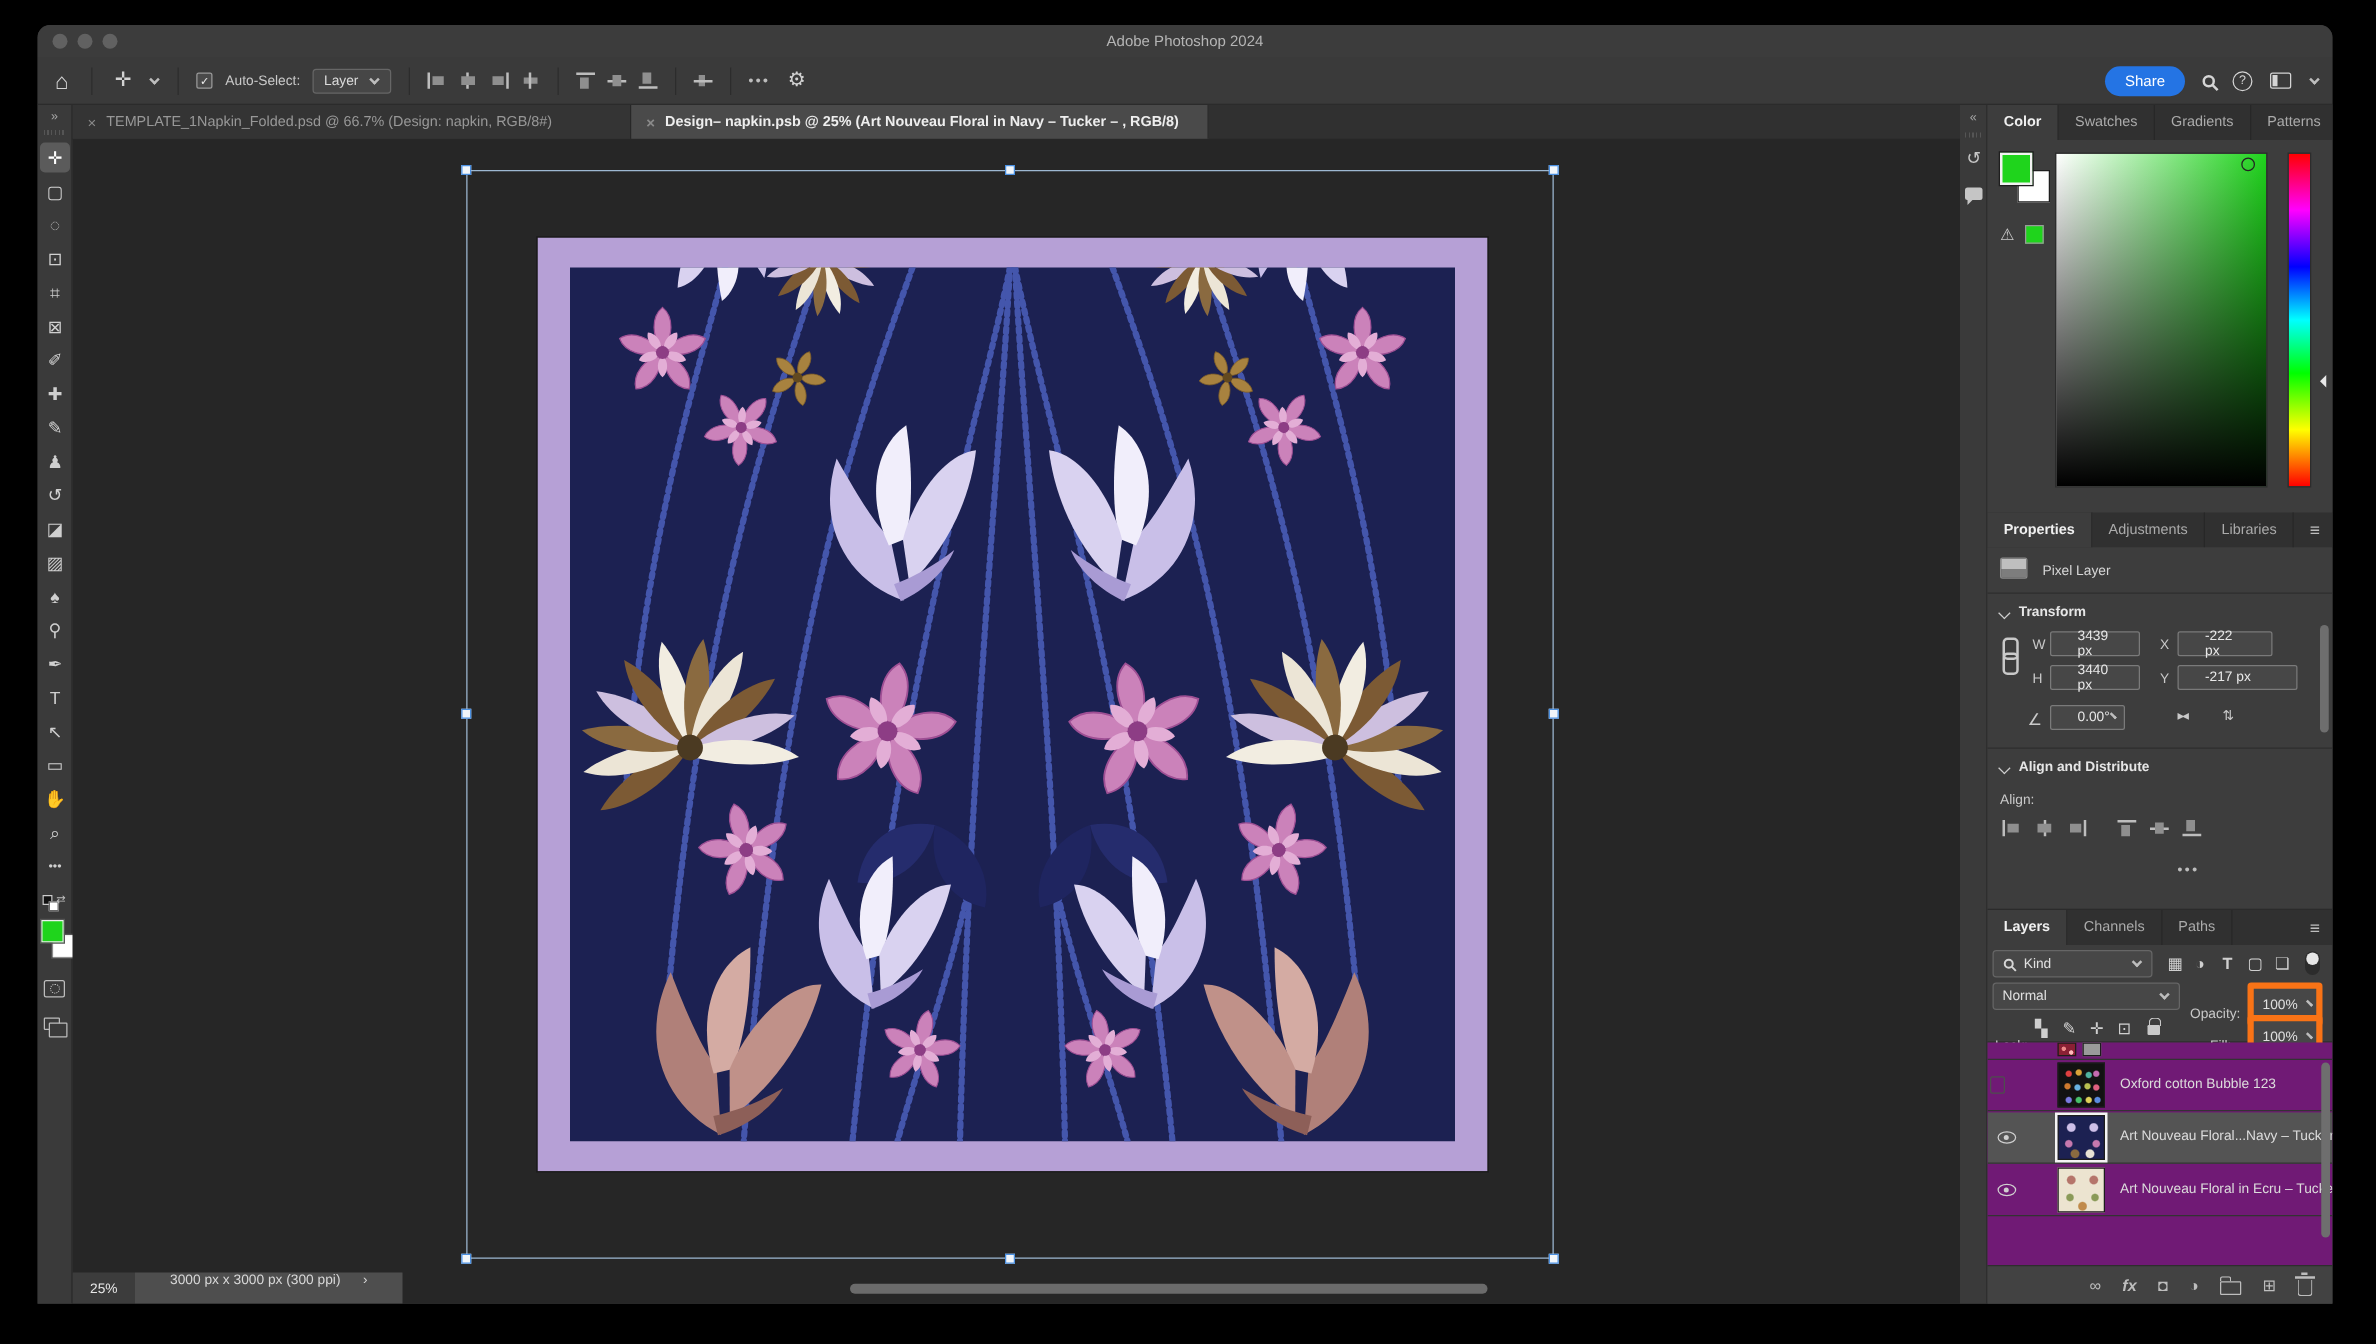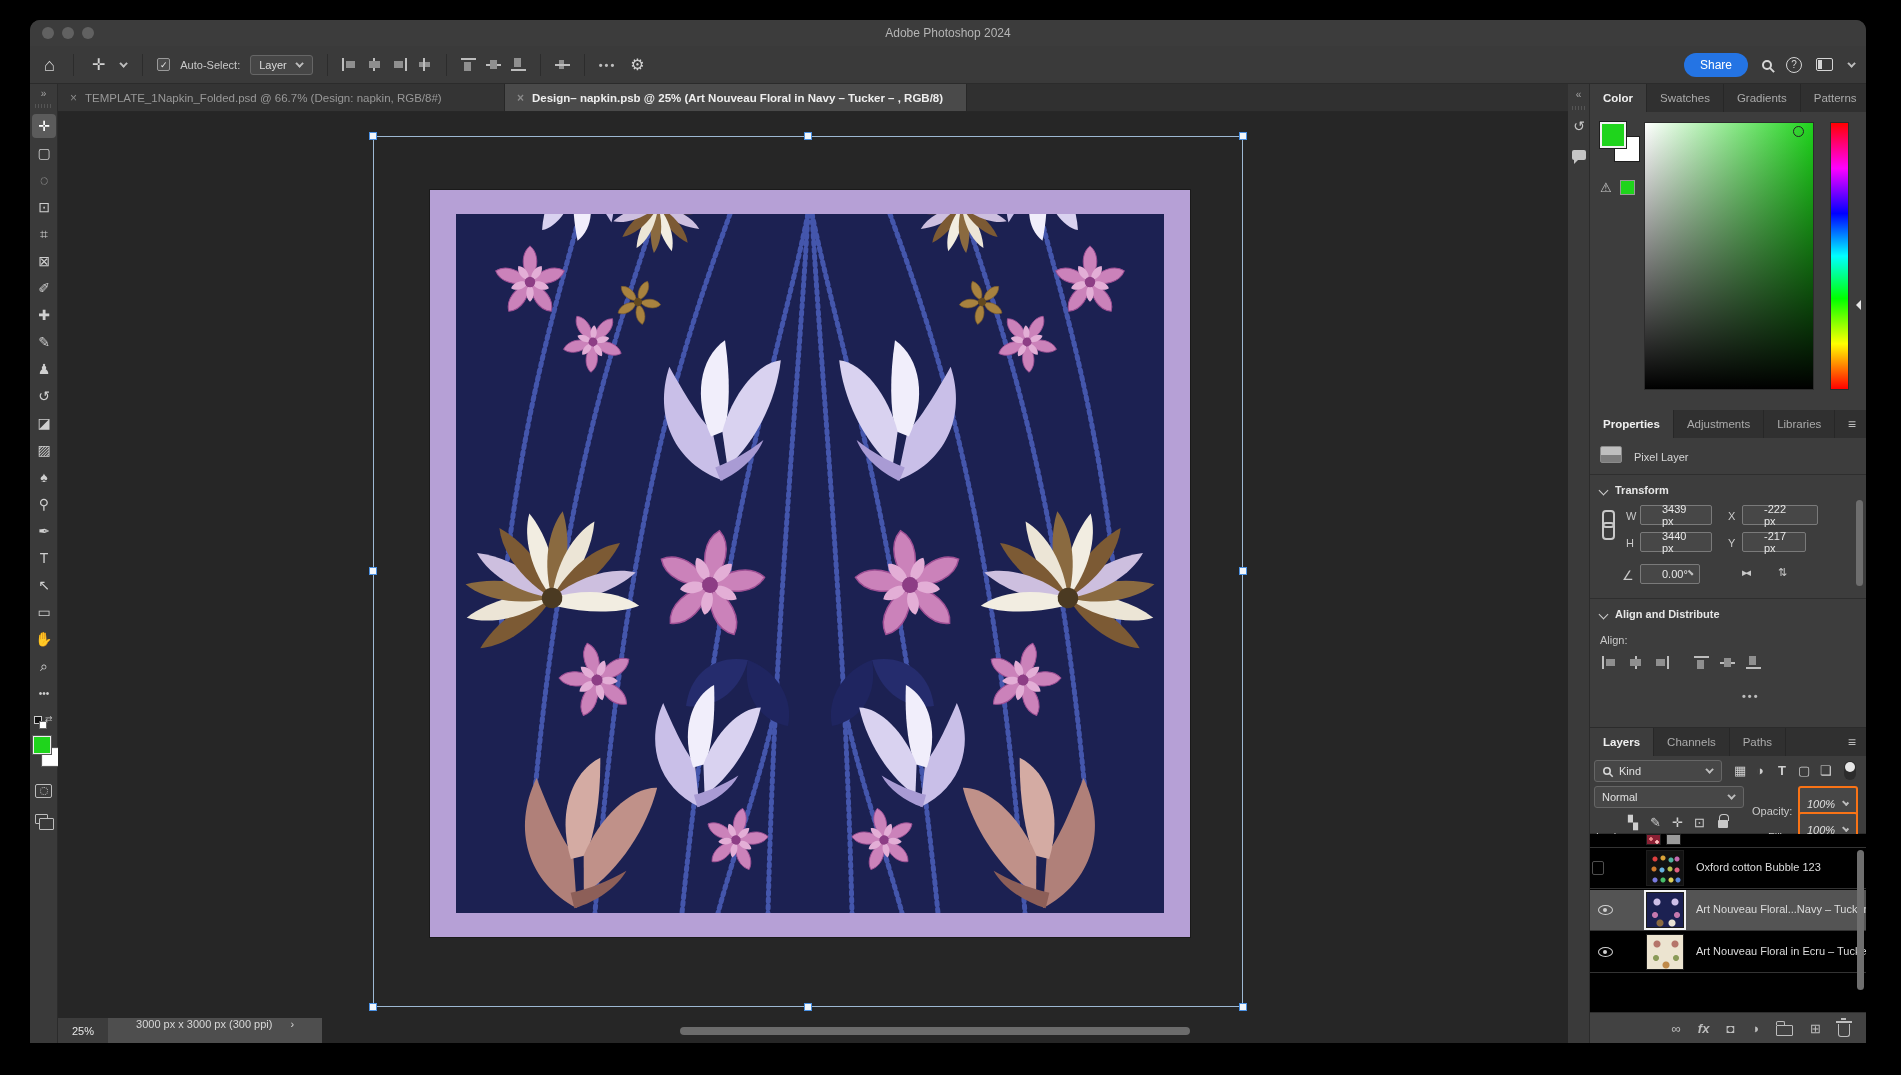--- a/index.html
+++ b/index.html
@@ -118,27 +118,27 @@
   .dots3{letter-spacing:2px;color:#bdbdbd;font-weight:bold;}
   
   .lheader{height:78px;position:relative;flex:none;background:#3d3d3d;border-bottom:1px solid #2e2e2e;}
   .krow{position:absolute;left:4px;top:4px;height:22px;width:128px;background:#474747;border:1px solid #666;
     border-radius:3px;display:flex;align-items:center;gap:7px;padding:0 7px;color:#e0e0e0;}
   .fic{position:absolute;top:7px;color:#cfcfcf;font-size:13px;}
   .vtoggle{position:absolute;width:12px;height:19px;background:#2c2c2c;border-radius:6px;}
   .vtoggle::after{content:'';position:absolute;top:1px;left:1px;width:10px;height:10px;border-radius:50%;background:#e6e6e6;}
   .brow{position:absolute;left:4px;top:30px;height:22px;width:150px;background:#474747;border:1px solid #666;
     border-radius:3px;display:flex;align-items:center;justify-content:space-between;padding:0 7px;color:#e0e0e0;}
-  .sm-field{position:absolute;height:35px;background:#474747;border:2px solid #f97316;border-radius:3px;
-    display:flex;align-items:center;gap:7px;padding:0 7px;color:#e0e0e0;font-style:italic;}
+  .sm-field{position:absolute;height:35px;background:#474747;border:5px solid #f97316;border-radius:3px;
+    display:flex;align-items:center;gap:7px;padding:0 7px;color:#e0e0e0;}
   .lk-lab{position:absolute;color:#c9c9c9;margin-top:14px;}
   .padlock{position:absolute;width:10px;height:8px;background:#c9c9c9;border-radius:1px;}
   .padlock::before{content:'';position:absolute;top:-6px;left:1px;width:8px;height:6px;border:1.6px solid #c9c9c9;
     border-bottom:none;border-radius:4px 4px 0 0;}
-  .llist{height:178px;position:relative;flex:none;background:#000000;overflow:hidden;}
+  .llist{height:178px;position:relative;flex:none;background:#701a75;overflow:hidden;}
   .lrow{position:absolute;left:0;right:0;height:41px;border-bottom:1px solid #333;}
   .lrow.sel{background:#545454;}
   .eye{position:absolute;left:8px;top:15px;width:15px;height:10px;border:1.5px solid #cfcfcf;border-radius:50%;}
   .eye::after{content:'';position:absolute;left:4px;top:1.8px;width:4px;height:4px;border-radius:50%;background:#cfcfcf;}
   .emptycb{position:absolute;left:2px;top:13px;width:12px;height:14px;border:1px solid #4e4e4e;border-radius:2px;}
   .lthumb{position:absolute;left:56px;top:2px;width:38px;height:36px;border:1px solid #1d1d1d;}
   .lthumb.selth{outline:2px solid #f4f4f4;}
   .lname{position:absolute;left:106px;top:13px;color:#dcdcdc;white-space:nowrap;}
   .th-oxford{background:#121212;
     background-image:radial-gradient(circle 2px at 8px 8px,#e04040 0 2px,transparent 3px),
@@ -442,21 +442,21 @@
           <span>Transform</span>
         </div>
         <div class="chain" style="left:10px;top:72px"></div>
         <span class="tf-lab" style="left:36px;top:72px">W</span>
         <div class="tf-field" style="left:50px;top:67px;width:72px">3439 px</div>
         <span class="tf-lab" style="left:138px;top:72px">X</span>
         <div class="tf-field" style="left:152px;top:67px;width:76px">-222 px</div>
         <span class="tf-lab" style="left:36px;top:99px">H</span>
         <div class="tf-field" style="left:50px;top:94px;width:72px">3440 px</div>
         <span class="tf-lab" style="left:138px;top:99px">Y</span>
-        <div class="tf-field" style="left:152px;top:94px;width:64px">-217 px</div>
+        <div class="tf-field" style="left:152px;top:94px;width:96px">-217 px</div>
         <span class="tf-lab" style="left:32px;top:130px;font-size:13px">∠</span>
         <div class="tf-field" style="left:50px;top:126px;width:60px;justify-content:space-between">
           <span>0.00°</span>
           <span class="chv"></span>
         </div>
         <span class="tf-lab" style="left:152px;top:128px;letter-spacing:-2px">▸◂</span>
         <span class="tf-lab" style="left:188px;top:128px">⇅</span>
         <div class="vthumb" style="right:3px;top:62px;height:86px"></div>
         <div class="sectdiv" style="top:160px"></div>
         <div class="secthead" style="top:170px">

